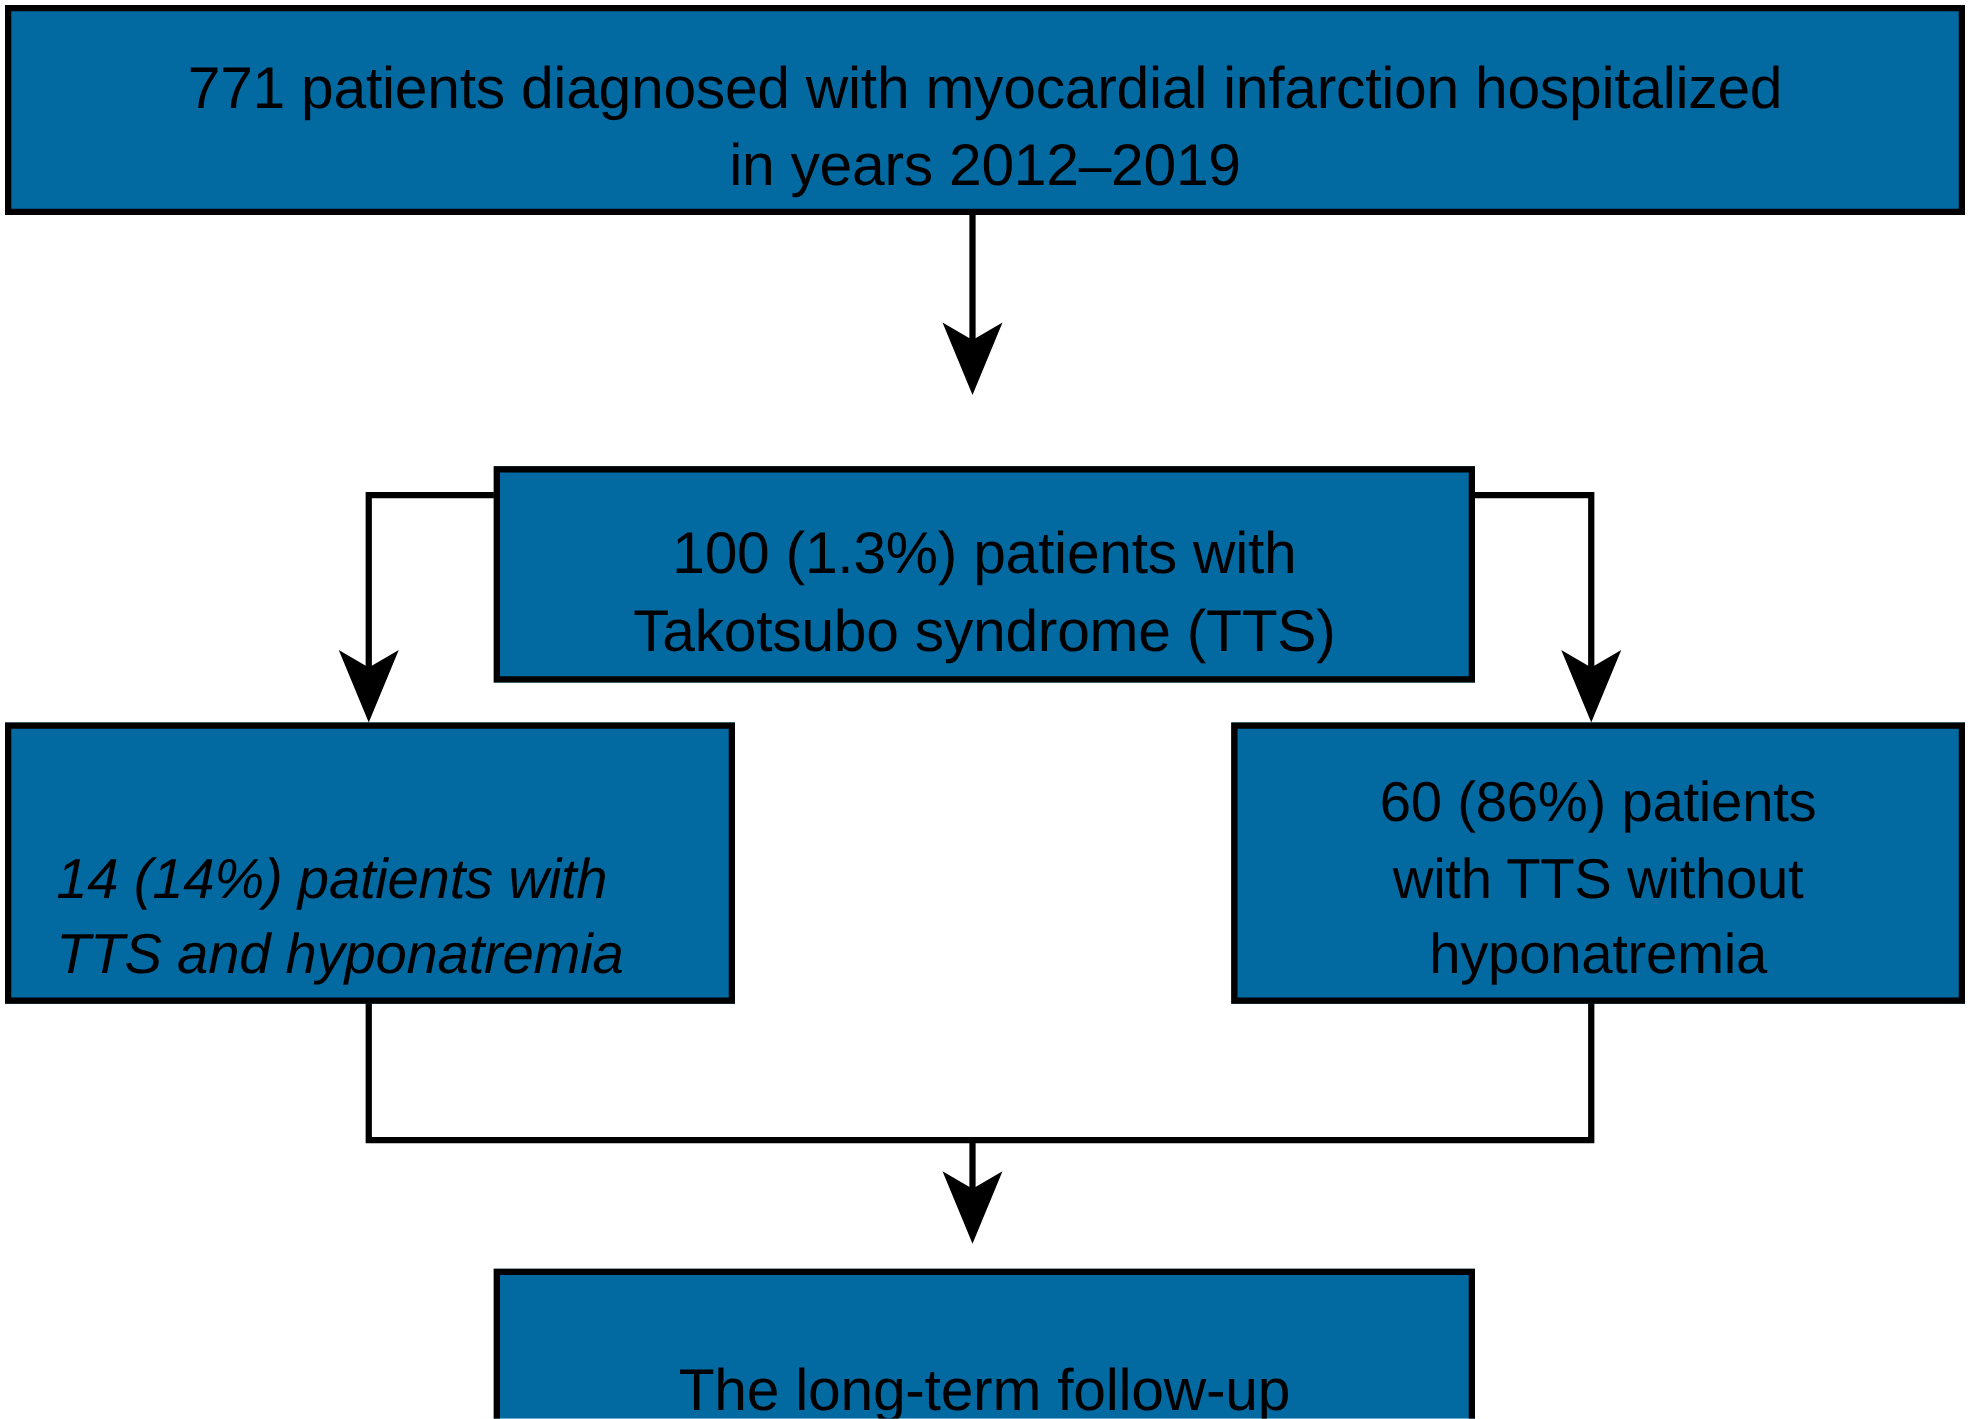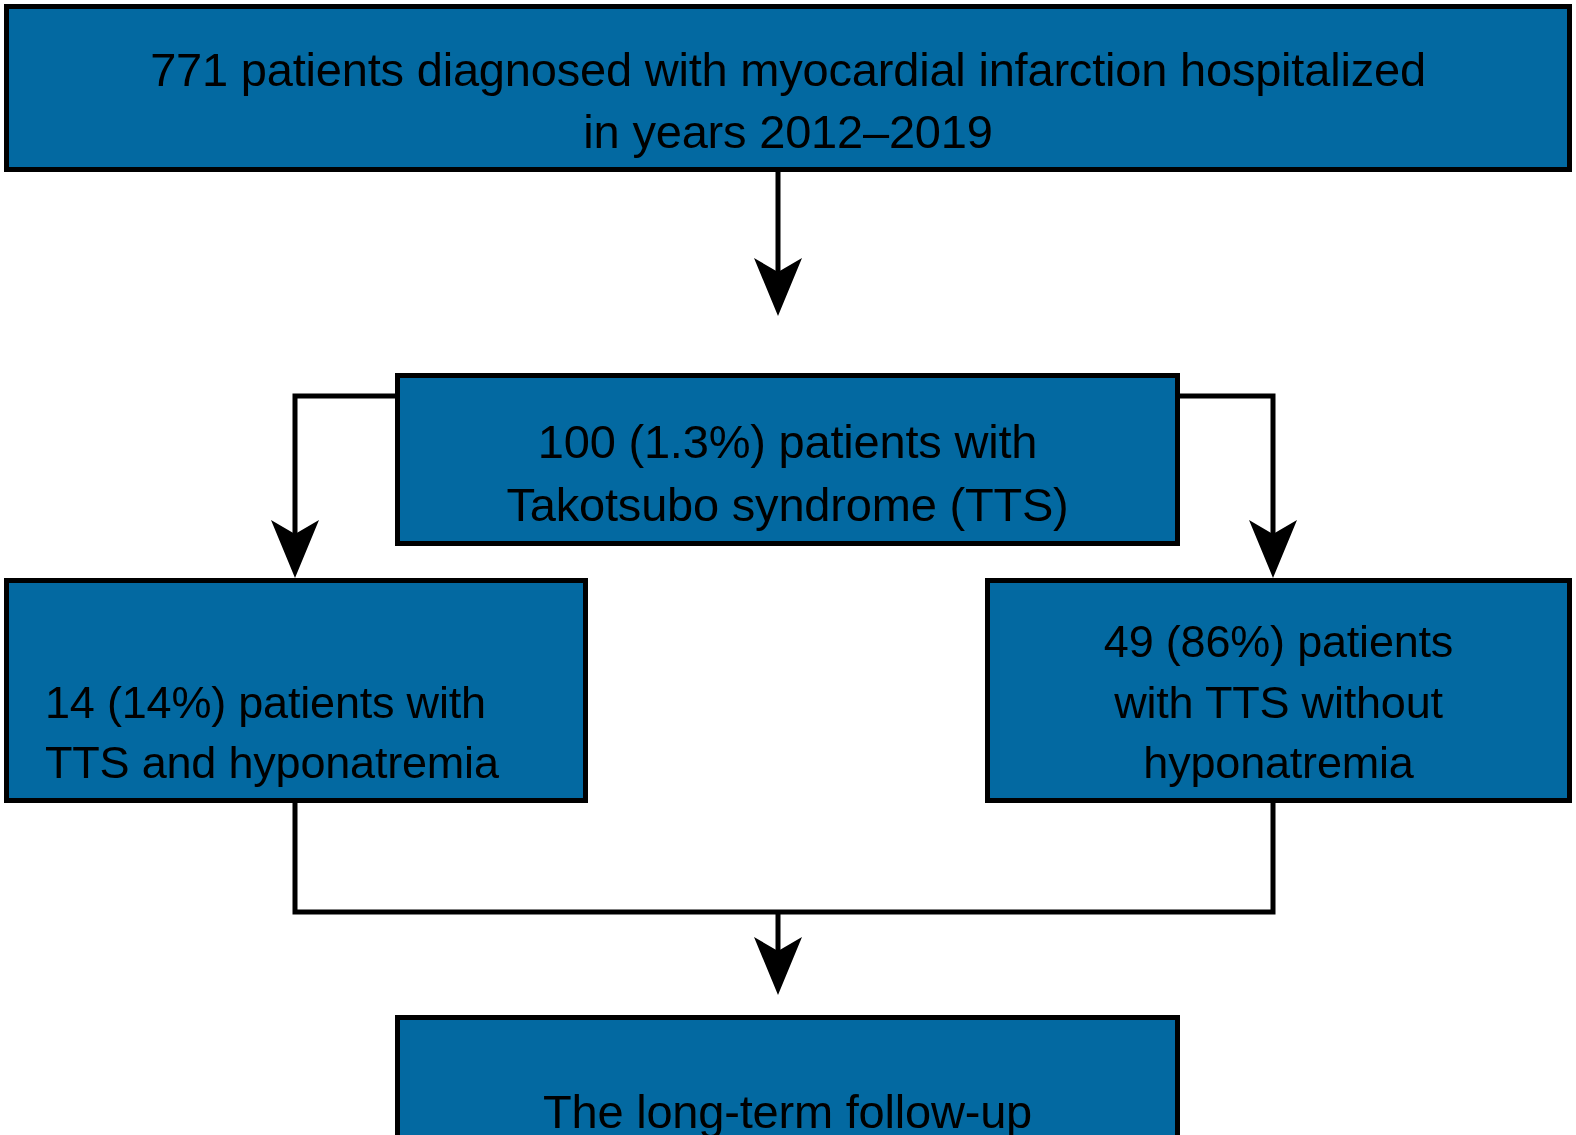--- a/index.html
+++ b/index.html
@@ -43,21 +43,21 @@
     text-align: center;
     font-family: "Liberation Sans", sans-serif;
     font-weight: 400;
     color: #000000;
     line-height: 1.30;
     letter-spacing: -0.2px;
     white-space: pre-line;
   }
   .t-top    { font-size: 47px; line-height: 1.32; }
   .t-mid    { font-size: 47px; line-height: 1.34; }
-  .t-left   { font-size: 45px; line-height: 1.35; text-align: left; }
+  .t-left   { font-size: 45px; line-height: 1.35; text-align: left; font-style: italic; }
   .t-right  { font-size: 45px; line-height: 1.35; }
   .t-bottom { font-size: 47px; }
 </style>
 </head>
 <body>
 
 <div id="flow-root">
 
   <svg class="flow-canvas" viewBox="0 0 1576 1135" xmlns="http://www.w3.org/2000/svg" aria-hidden="true">
     <defs>
@@ -95,21 +95,21 @@
     <span class="node-text t-mid">100 (1.3%) patients with
 Takotsubo syndrome (TTS)</span>
   </div>
 
   <div class="node-box" style="left:4px; top:578px; width:584px; height:225px; padding-left:36px; padding-right:18px;">
     <span class="node-text t-left">14 (14%) patients with
 TTS and hyponatremia</span>
   </div>
 
   <div class="node-box" style="left:985px; top:578px; width:587px; height:225px;">
-    <span class="node-text t-right">49 (86%) patients
+    <span class="node-text t-right">60 (86%) patients
 with TTS without
 hyponatremia</span>
   </div>
 
   <div class="node-box" style="left:395px; top:995px; width:785px; height:136px;margin-top:20px;">
     <span class="node-text t-bottom">The long-term follow-up</span>
   </div>
 
 </div>
 

